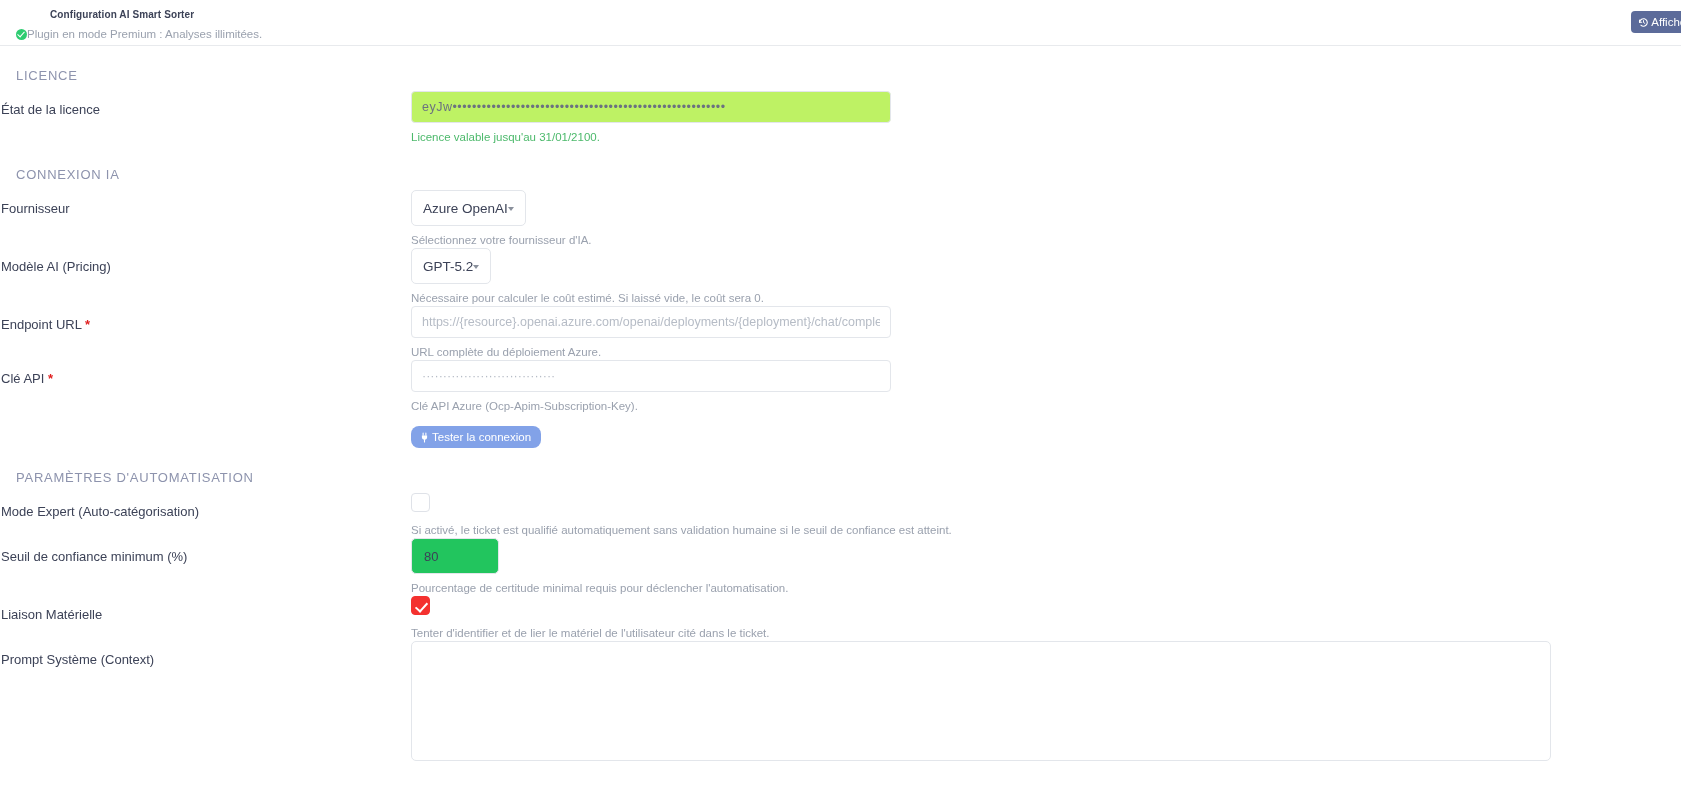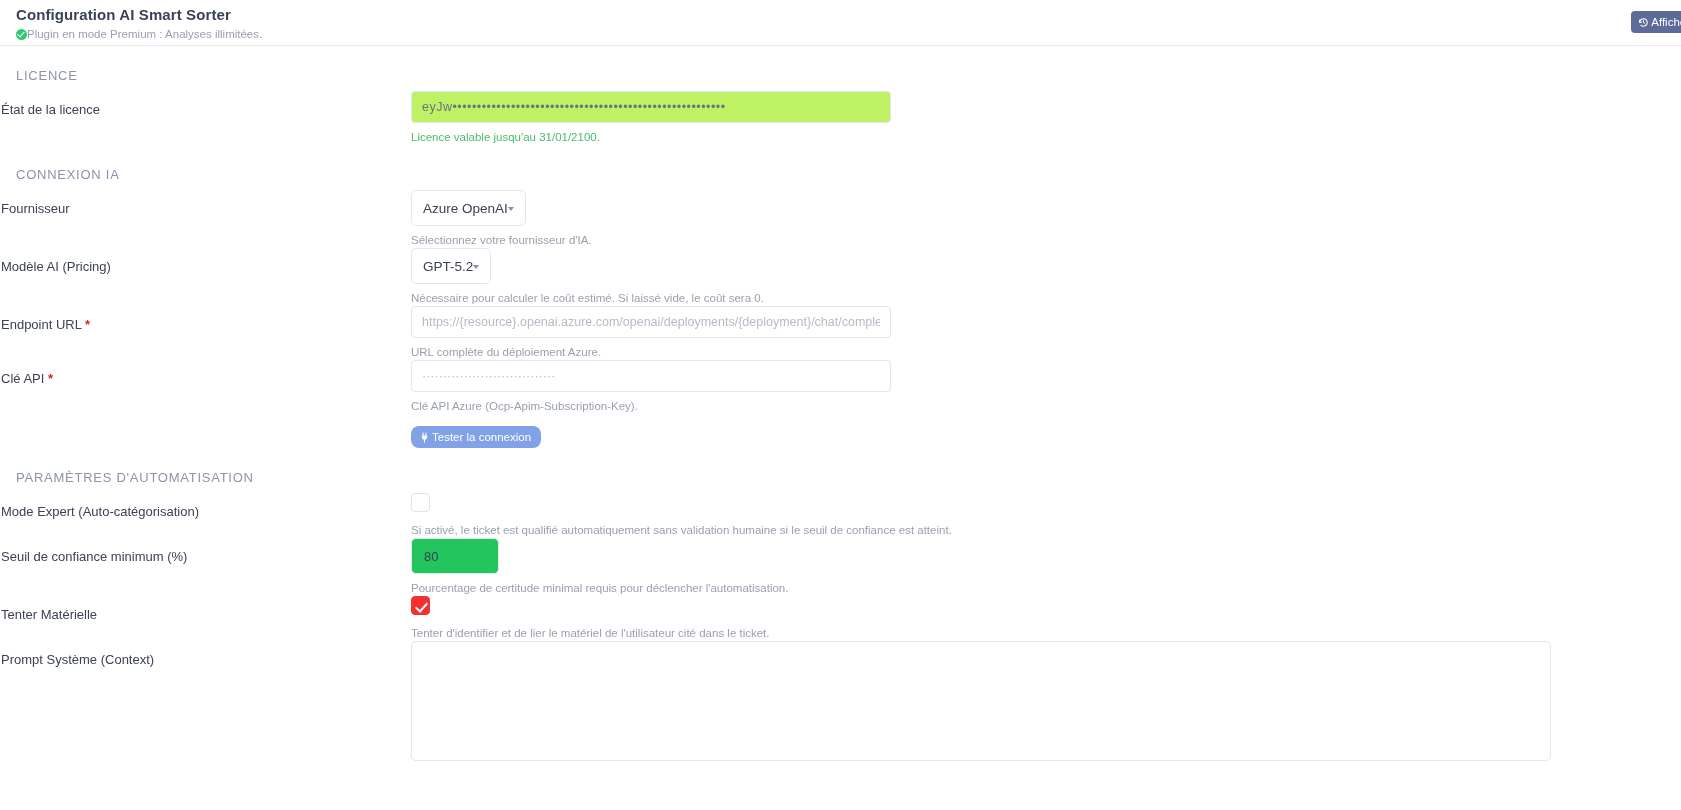--- a/index.html
+++ b/index.html
@@ -14,25 +14,26 @@
 
   
   .header {
     position: relative;
     height: 46px;
     border-bottom: 1px solid #e8eaed;
     background: #fff;
     padding: 6px 0 0 16px;
   }
   .header-title {
-    font-size: 15px;
+    font-size: 10px;
     font-weight: bold;
     color: #3c4257;
     letter-spacing: .1px;
     line-height: 18px;
+    margin-left: 34px;
   }
   .header-sub {
     display: flex;
     align-items: center;
     margin-top: 3px;
     font-size: 11.5px;
     color: #9aa1ae;
     line-height: 14px;
   }
   .badge-check {
@@ -315,21 +316,21 @@
 
     <div class="row">
       <div class="row-label">Seuil de confiance minimum (%)</div>
       <div class="row-field">
         <input class="small-input" type="text" value="80" style="">
         <div class="hint">Pourcentage de certitude minimal requis pour déclencher l'automatisation.</div>
       </div>
     </div>
 
     <div class="row">
-      <div class="row-label">Tenter Matérielle</div>
+      <div class="row-label">Liaison Matérielle</div>
       <div class="row-field">
         <span class="cb checked"></span>
         <div class="hint">Tenter d'identifier et de lier le matériel de l'utilisateur cité dans le ticket.</div>
       </div>
     </div>
 
     <div class="row">
       <div class="row-label">Prompt Système (Context)</div>
       <div class="row-field">
         <textarea class="textarea" style=""></textarea>

